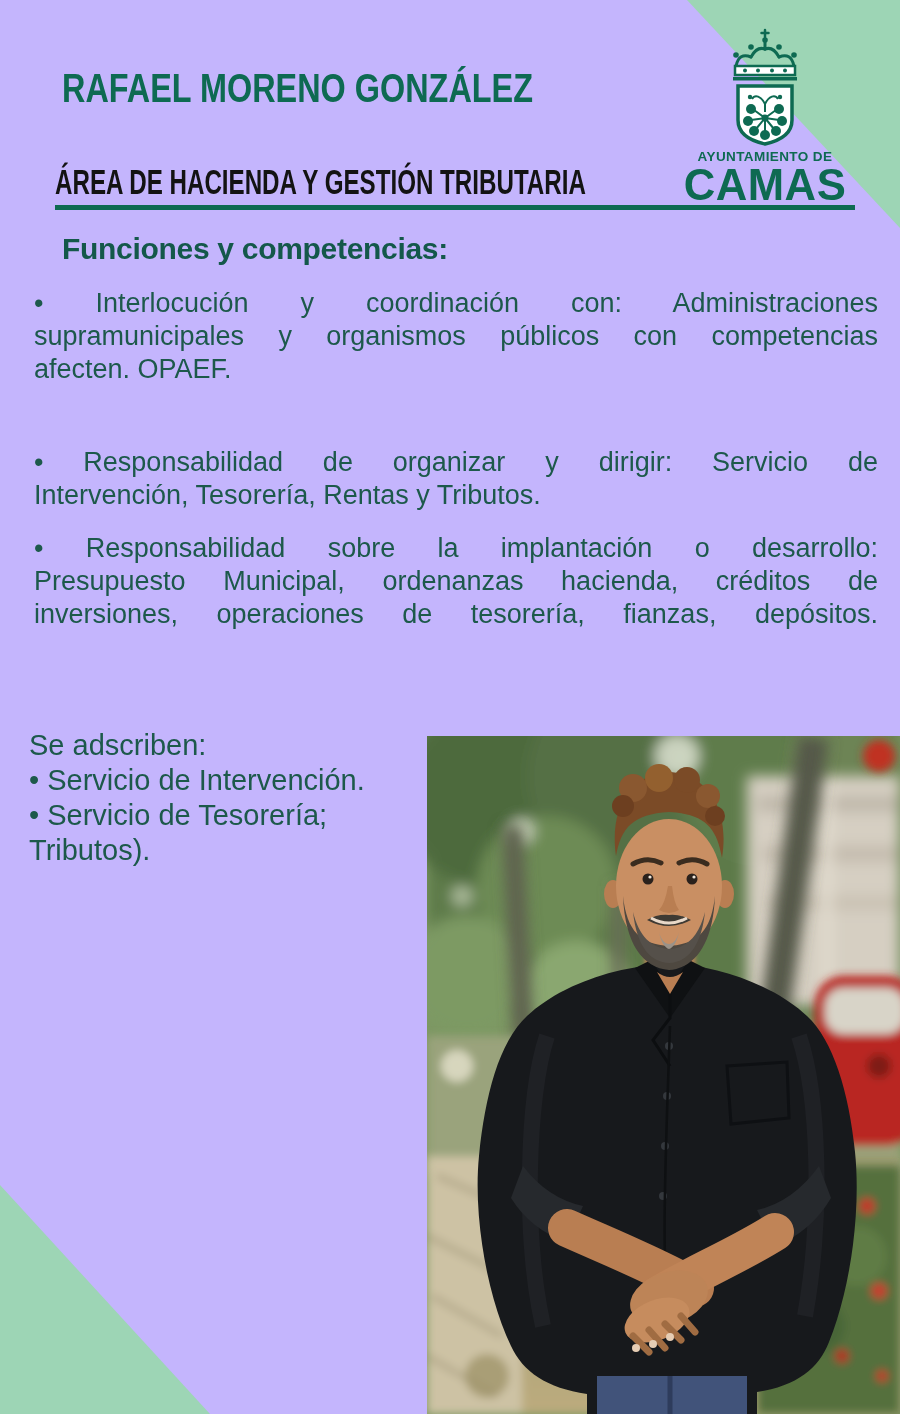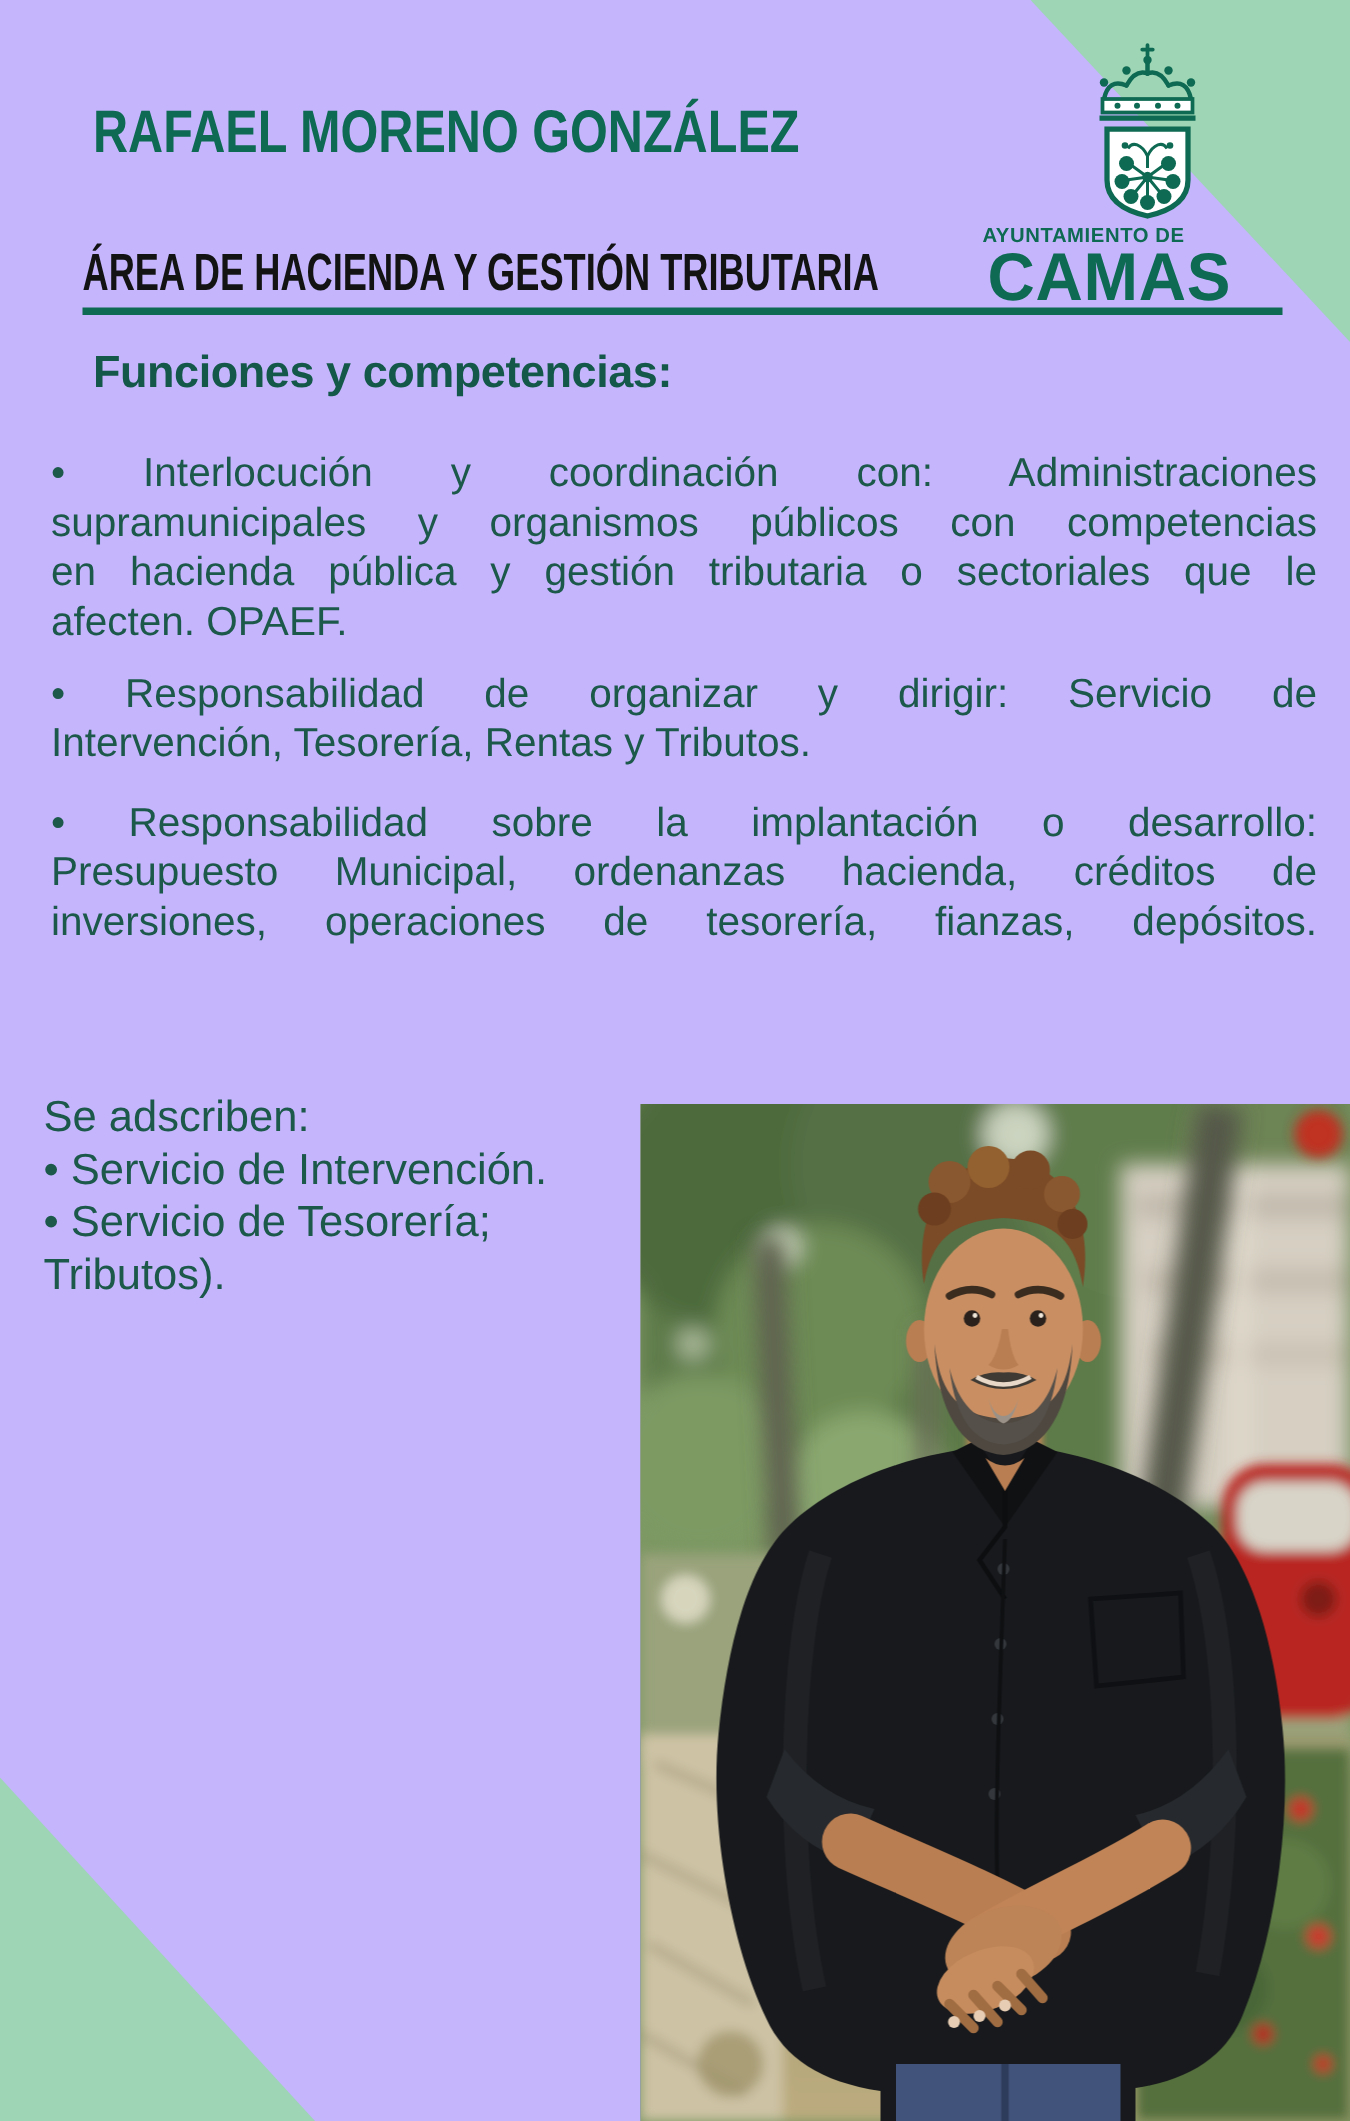--- a/index.html
+++ b/index.html
@@ -37,21 +37,21 @@
     position:absolute;left:55px;top:162px;
     font-size:35px;font-weight:700;color:var(--ink);
     white-space:nowrap;
     transform:scaleX(.69);transform-origin:left top;
   }
   .divider{
     position:absolute;left:55px;top:205px;width:800px;height:5px;
     background:var(--dark-green);
   }
   
-  .logo{position:absolute;left:655px;top:28px;width:220px;text-align:left;}
+  .logo{position:absolute;left:655px;top:28px;width:220px;text-align:center;}
   .crest{display:block;margin:0 auto;}
   .org-small{
     margin-top:3px;font-size:13.5px;font-weight:700;color:var(--dark-green);
     letter-spacing:.4px;white-space:nowrap;
   }
   .org-large{
     margin-top:-2px;font-size:45px;font-weight:700;color:var(--dark-green);
     letter-spacing:.5px;line-height:1;white-space:nowrap;
     transform:scaleX(.97);transform-origin:center top;
   }
@@ -59,21 +59,21 @@
   .fn-heading{
     position:absolute;left:62px;top:232px;
     font-size:30px;font-weight:700;color:#14584a;letter-spacing:-.3px;
   }
   .para{
     position:absolute;left:34px;width:844px;
     font-size:27px;line-height:33px;color:var(--body-green);
   }
   .jline{text-align:justify;text-align-last:justify;}
   .jline.last{text-align-last:left;}
-  .p1{top:299px;}
+  .p1{top:287px;}
   .p2{top:446px;}
   .p3{top:532px;}
   
   .adscription{
     position:absolute;left:29px;top:728px;width:400px;
     font-size:29px;line-height:35px;color:var(--body-green);
   }
   
   .photo{
     position:absolute;left:427px;top:736px;width:473px;height:678px;
@@ -146,21 +146,20 @@
     </svg>
     <div class="org-small">AYUNTAMIENTO DE</div>
     <div class="org-large">CAMAS</div>
   </div>
 
   <div class="fn-heading">Funciones y competencias:</div>
 
   <div class="para p1">
     <div class="jline">• Interlocución y coordinación con: Administraciones</div>
     <div class="jline">supramunicipales y organismos públicos con competencias</div>
-    <div class="jline">en hacienda pública y gestión tributaria o sectoriales que le</div>
     <div class="jline last">afecten. OPAEF.</div>
   </div>
 
   <div class="para p2">
     <div class="jline">• Responsabilidad de organizar y dirigir: Servicio de</div>
     <div class="jline last">Intervención, Tesorería, Rentas y Tributos.</div>
   </div>
 
   <div class="para p3">
     <div class="jline">• Responsabilidad sobre la implantación o desarrollo:</div>

